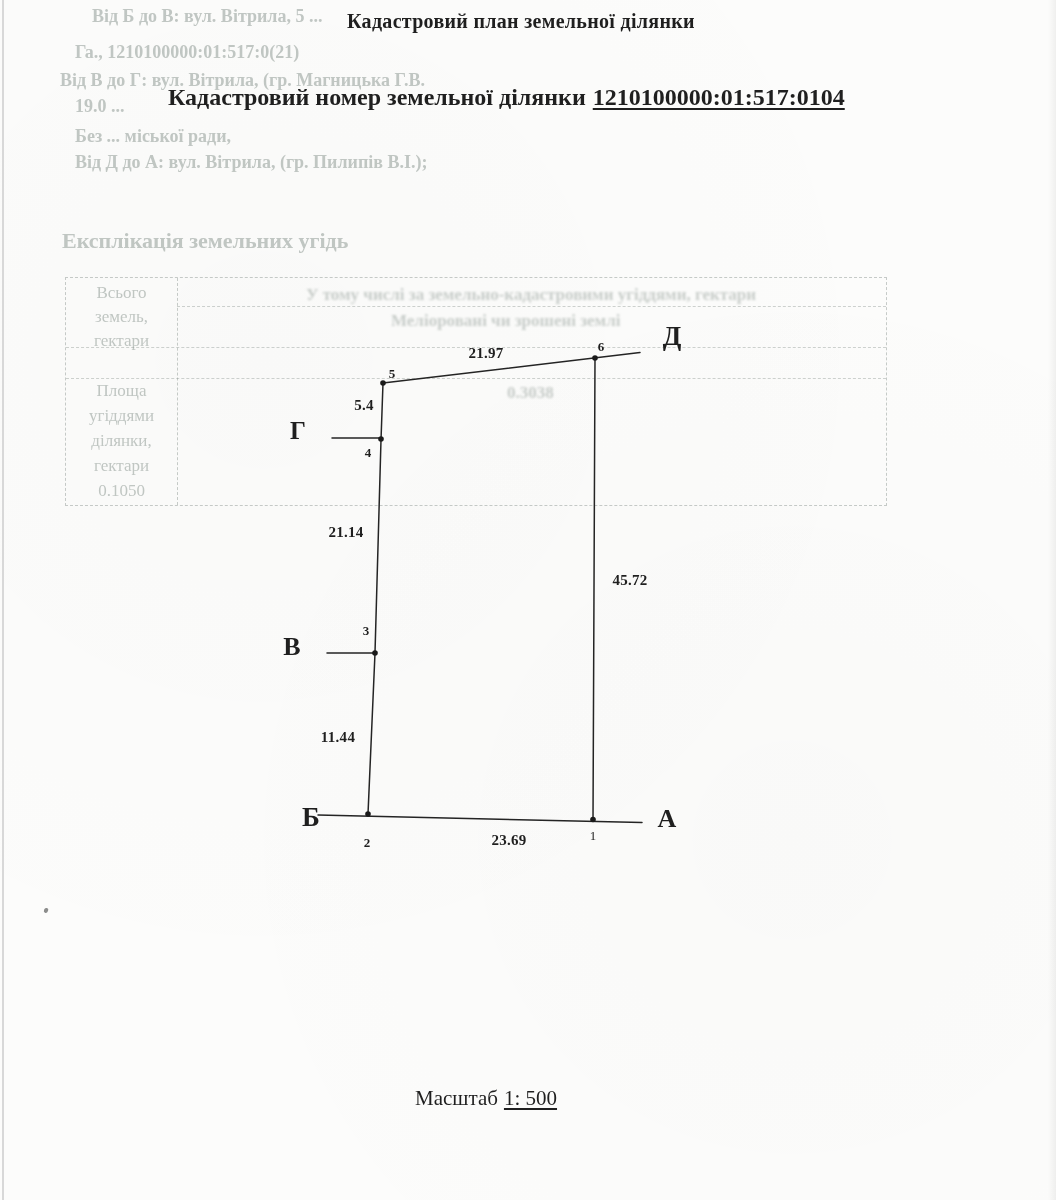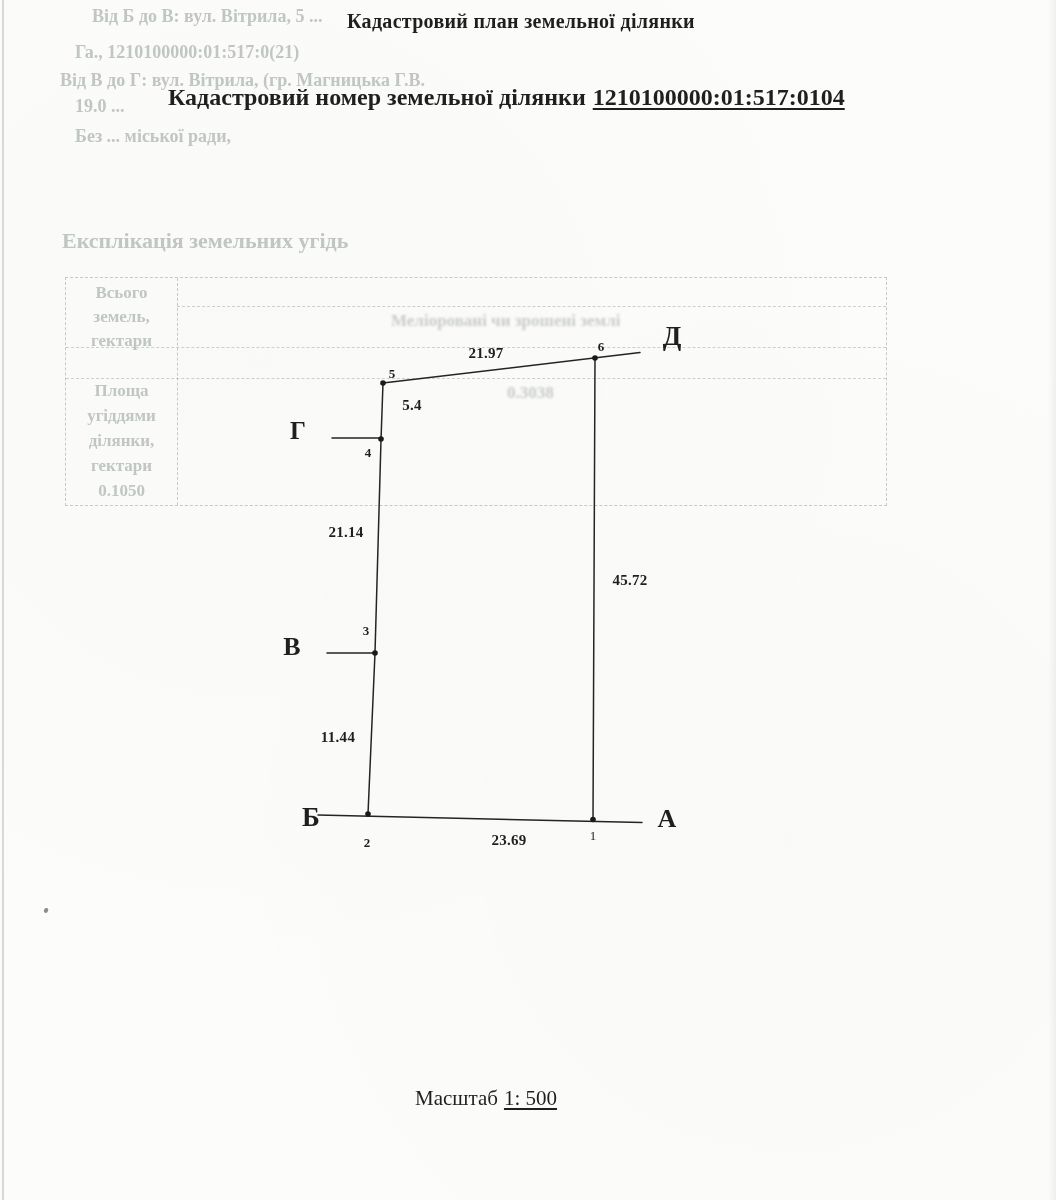--- a/index.html
+++ b/index.html
@@ -25,21 +25,21 @@
   .faint { position:absolute; color:rgba(134,146,140,0.50); filter:blur(0.7px);
     font-weight:600; white-space:nowrap; }
   .bleed-line { font-size:18px; }
   .section-heading { font-size:22px; }
   .ftable { position:absolute; left:65px; top:277px; width:820px; height:227px;
     border:1px dashed rgba(140,150,145,0.48); }
   .fline { position:absolute; border-top:1px dashed rgba(140,150,145,0.42); height:0; }
   .fvdiv { position:absolute; left:111px; top:0; height:100%; width:0;
     border-left:1px dashed rgba(140,150,145,0.48); }
   .fcol { position:absolute; left:0; width:111px; text-align:center;
-    color:rgba(134,146,140,0.50); filter:blur(0.7px); font-weight:700;
+    color:rgba(134,146,140,0.50); filter:blur(0.7px); font-weight:400;
     font-size:17px; line-height:24px; }
   .fcell { position:absolute; color:rgba(140,151,145,0.45); filter:blur(0.8px);
     font-weight:600; font-size:17px; white-space:nowrap; }
 
   
   .plab { position:absolute; transform:translate(-50%,-50%); white-space:nowrap; }
   .corner { font-size:26px; font-weight:600; }
   .vnum { font-size:13px; font-weight:700; }
   .meas { font-size:15px; font-weight:700; letter-spacing:0.3px; }
 
@@ -57,20 +57,21 @@
 <div class="page">
 
   <div class="scan-edge-left"></div>
   <div class="scan-edge-right"></div>
 
   <div class="faint bleed-line" style="left:92px; top:6px;">Від Б до В: вул. Вітрила, 5 ...</div>
   <div class="faint bleed-line" style="left:75px; top:42px;">Га., 1210100000:01:517:0(21)</div>
   <div class="faint bleed-line" style="left:60px; top:70px;">Від В до Г: вул. Вітрила, (гр. Магницька Г.В.</div>
   <div class="faint bleed-line" style="left:75px; top:96px;">19.0 ...</div>
   <div class="faint bleed-line" style="left:75px; top:126px;">Без ... міської ради,</div>
+  <div class="faint bleed-line" style="left:75px; top:152px;">Від Д до А: вул. Вітрила, (гр. Пилипів В.І.);</div>
 
   <div class="abs title">Кадастровий план земельної ділянки</div>
   <div class="abs subtitle">
     <span>Кадастровий номер земельної ділянки</span><span class="num">1210100000:01:517:0104</span>
   </div>
 
   <div class="faint section-heading" style="left:62px; top:228px;">Експлікація земельних угідь</div>
 
   <div class="ftable">
     <div class="fvdiv"></div>
@@ -84,20 +85,21 @@
       <div>гектари</div>
     </div>
     <div class="fcol" style="top:100px; line-height:25px;">
       <div>Площа</div>
       <div>угіддями</div>
       <div>ділянки,</div>
       <div>гектари</div>
       <div>0.1050</div>
     </div>
 
+    <div class="fcell" style="left:240px; top:7px;">У тому числі за земельно-кадастровими угіддями, гектари</div>
     <div class="fcell" style="left:325px; top:33px;">Меліоровані чи зрошені землі</div>
     <div class="fcell" style="left:441px; top:105px;">0.3038</div>
   </div>
 
   <svg class="plan" width="1056" height="1200" viewBox="0 0 1056 1200">
     <g stroke="#242424" stroke-width="1.5" fill="none" stroke-linecap="round">
       <line x1="383" y1="383" x2="640" y2="352.5"></line>
       <polyline points="383,383 381,440 375,653 368,814"></polyline>
       <line x1="595" y1="358" x2="593" y2="820"></line>
       <line x1="318" y1="815" x2="642" y2="822.5"></line>
@@ -121,21 +123,21 @@
   <div class="plab corner" style="left:667px; top:819px;">А</div>
 
   <div class="plab vnum" style="left:392px; top:374px;">5</div>
   <div class="plab vnum" style="left:601px; top:347px;">6</div>
   <div class="plab vnum" style="left:368px; top:453px;">4</div>
   <div class="plab vnum" style="left:366px; top:631px;">3</div>
   <div class="plab vnum" style="left:367px; top:843px;">2</div>
   <div class="plab vnum" style="left:593px; top:836px; font-weight:500;">1</div>
 
   <div class="plab meas" style="left:486px; top:353px;">21.97</div>
-  <div class="plab meas" style="left:364px; top:405px;margin-left:48px;">5.4</div>
+  <div class="plab meas" style="left:364px; top:405px;">5.4</div>
   <div class="plab meas" style="left:346px; top:532px;">21.14</div>
   <div class="plab meas" style="left:630px; top:580px;">45.72</div>
   <div class="plab meas" style="left:338px; top:737px;">11.44</div>
   <div class="plab meas" style="left:509px; top:840px;">23.69</div>
 
   <div class="abs scale">
     <span>Масштаб</span><span class="underline">1: 500</span>
   </div>
 
   <div class="speck"></div>

